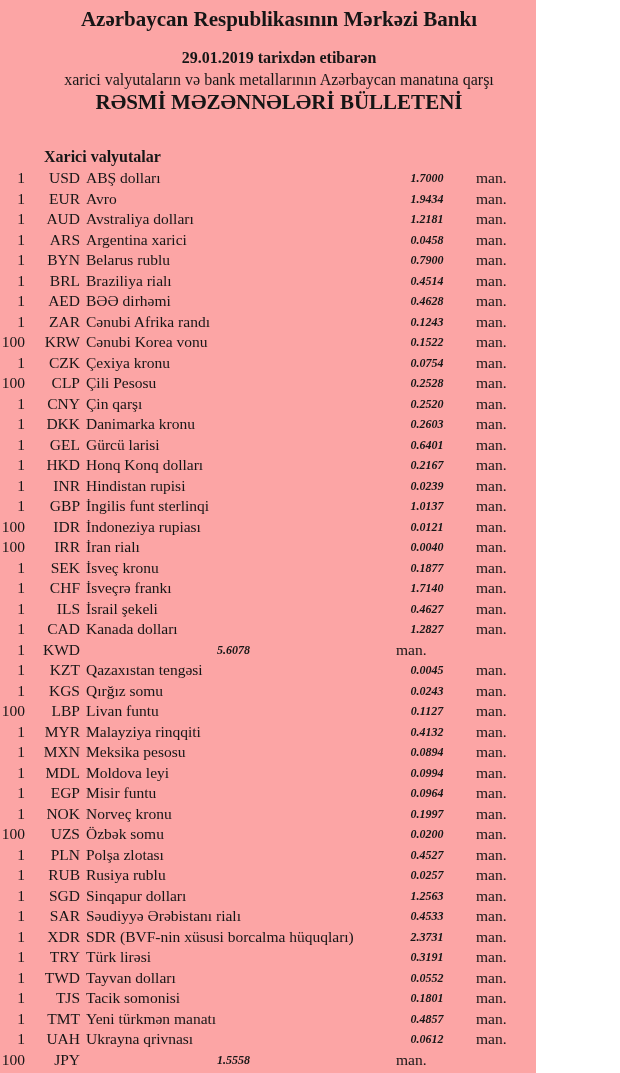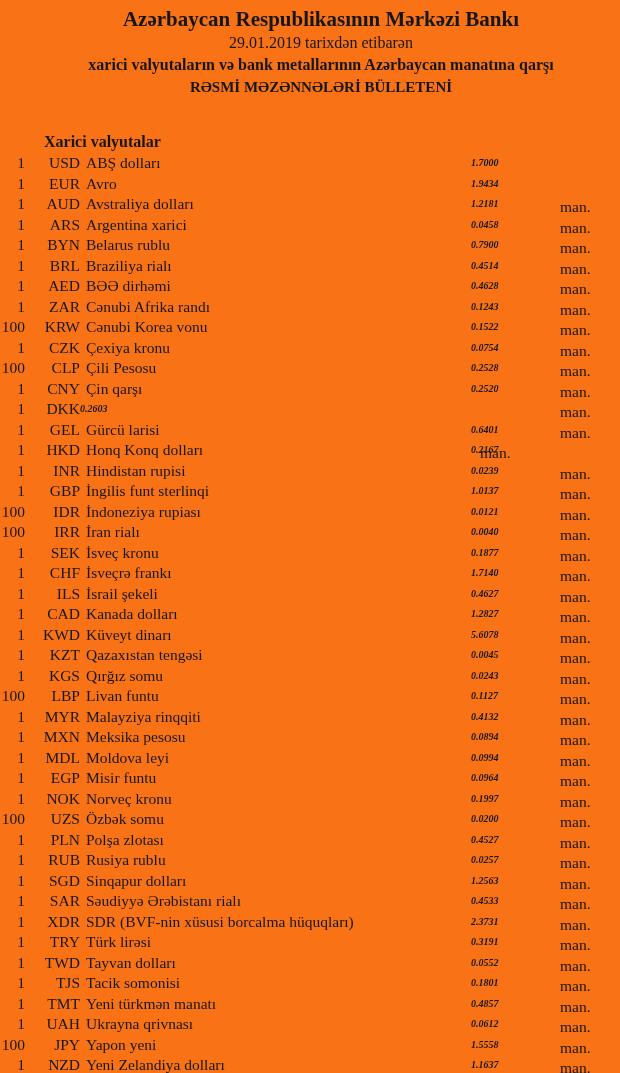--- a/index.html
+++ b/index.html
@@ -2,50 +2,51 @@
 <html><head>
 <meta charset="utf-8">
 <style>
   html, body {
     margin: 0;
     padding: 0;
     background: #ffffff;
   }
   .page {
     position: relative;
-    width: 620px;
+    width: 536px;
     height: 1073px;
-    background: #f97316;
+    background: #fca5a5;
     color: #161616;
     font-family: "Liberation Serif", "DejaVu Serif", serif;
     overflow: hidden;
   }
   .doc-header {
     text-align: center;
     padding-top: 7px;
     padding-left: 22px;
   }
   .bank-title {
     margin: 0;
     font-size: 21px;
     font-weight: bold;
     line-height: 25px;
   }
   .date-line {
     font-size: 16px;
+    font-weight: bold;
+    line-height: 22px;
+    margin-top: 15px;
+  }
+  .subtitle-line {
+    font-size: 16px;
     font-weight: normal;
     line-height: 22px;
   }
-  .subtitle-line {
-    font-size: 16px;
-    font-weight: bold;
-    line-height: 22px;
-  }
   .bulletin-title {
-    font-size: 15px;
+    font-size: 21px;
     font-weight: bold;
     line-height: 23px;
   }
   .section-title {
     margin: 33px 0 0 44px;
     font-size: 16px;
     font-weight: bold;
     line-height: 20px;
   }
   .rates-table {
@@ -63,28 +64,27 @@
     text-align: right;
   }
   .cell-code {
     text-align: right;
   }
   .cell-name {
     padding-left: 6px;
     overflow: hidden;
   }
   .cell-rate {
-    text-align: left;
+    text-align: center;
     font-weight: bold;
     font-style: italic;
-    font-size: 10px;
+    font-size: 12px;
   }
   .cell-unit {
     padding-left: 9px;
-    margin-top: 44px;
   }
 </style>
 </head>
 <body>
 
 <div class="page">
 
   <div class="doc-header">
     <h1 class="bank-title">Azərbaycan Respublikasının Mərkəzi Bankı</h1>
     <div class="date-line">29.01.2019 tarixdən etibarən</div>
@@ -187,20 +187,21 @@
       <span class="cell-qty">1</span>
       <span class="cell-code">CNY</span>
       <span class="cell-name">Çin qarşı</span>
       <span class="cell-rate">0.2520</span>
       <span class="cell-unit">man.</span>
     </div>
 
     <div class="row">
       <span class="cell-qty">1</span>
       <span class="cell-code">DKK</span>
+      <span class="cell-name">Danimarka kronu</span>
       <span class="cell-rate">0.2603</span>
       <span class="cell-unit">man.</span>
     </div>
 
     <div class="row">
       <span class="cell-qty">1</span>
       <span class="cell-code">GEL</span>
       <span class="cell-name">Gürcü larisi</span>
       <span class="cell-rate">0.6401</span>
       <span class="cell-unit">man.</span>
@@ -274,21 +275,20 @@
       <span class="cell-qty">1</span>
       <span class="cell-code">CAD</span>
       <span class="cell-name">Kanada dolları</span>
       <span class="cell-rate">1.2827</span>
       <span class="cell-unit">man.</span>
     </div>
 
     <div class="row">
       <span class="cell-qty">1</span>
       <span class="cell-code">KWD</span>
-      <span class="cell-name">Küveyt dinarı</span>
       <span class="cell-rate">5.6078</span>
       <span class="cell-unit">man.</span>
     </div>
 
     <div class="row">
       <span class="cell-qty">1</span>
       <span class="cell-code">KZT</span>
       <span class="cell-name">Qazaxıstan tengəsi</span>
       <span class="cell-rate">0.0045</span>
       <span class="cell-unit">man.</span>
@@ -434,21 +434,20 @@
       <span class="cell-qty">1</span>
       <span class="cell-code">UAH</span>
       <span class="cell-name">Ukrayna qrivnası</span>
       <span class="cell-rate">0.0612</span>
       <span class="cell-unit">man.</span>
     </div>
 
     <div class="row">
       <span class="cell-qty">100</span>
       <span class="cell-code">JPY</span>
-      <span class="cell-name">Yapon yeni</span>
       <span class="cell-rate">1.5558</span>
       <span class="cell-unit">man.</span>
     </div>
 
     <div class="row">
       <span class="cell-qty">1</span>
       <span class="cell-code">NZD</span>
       <span class="cell-name">Yeni Zelandiya dolları</span>
       <span class="cell-rate">1.1637</span>
       <span class="cell-unit">man.</span>

